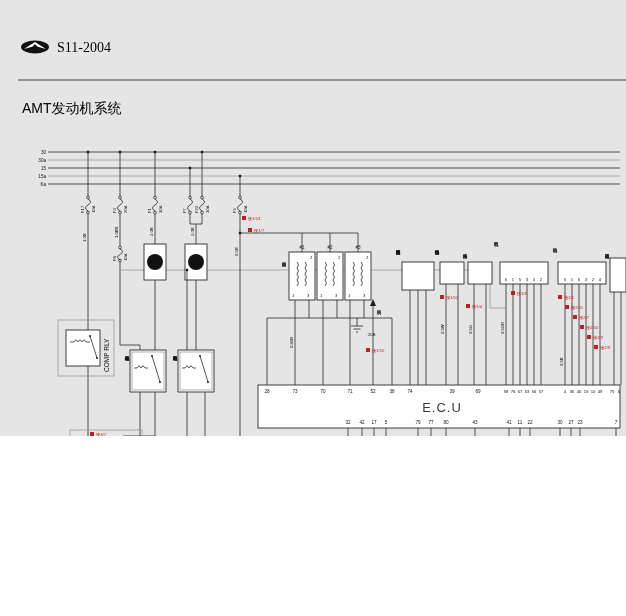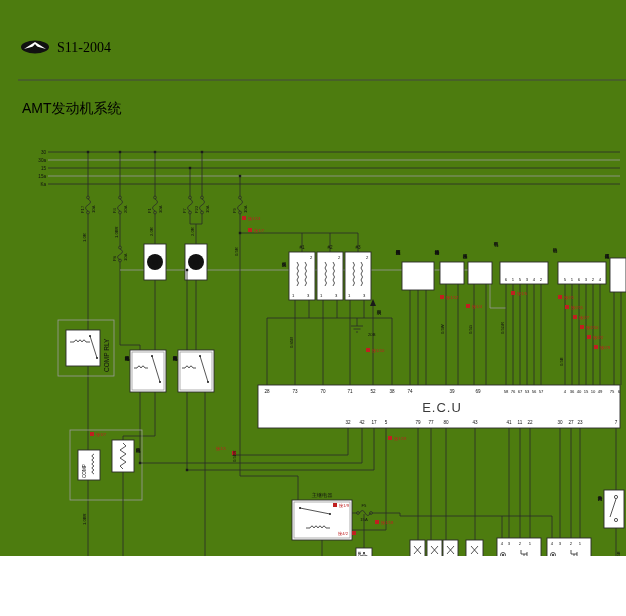--- a/index.html
+++ b/index.html
@@ -1,16 +1,16 @@
 <!DOCTYPE html>
 <html><head>
 <meta charset="utf-8">
 <style>
   html,body{margin:0;padding:0;background:#fff;}
-  #page{position:relative;width:626px;height:556px;background:#4d7c0f;overflow:hidden;
+  #page{position:relative;width:626px;height:436px;background:#e5e5e5;overflow:hidden;
         font-family:"Liberation Sans",sans-serif;}
   svg text{font-family:"Liberation Sans",sans-serif;fill:#111;}
   .w   {stroke:#2a2a2a;stroke-width:.8;fill:none;}
   .wl  {stroke:#9b9b9b;stroke-width:.8;fill:none;}
   .bx  {fill:#fff;stroke:#2a2a2a;stroke-width:.9;}
   .bxl {fill:none;stroke:#9b9b9b;stroke-width:.8;}
   .t4  {font-size:4.2px;}
   .t45 {font-size:4.6px;}
   .t5  {font-size:5.2px;}
   .t6  {font-size:6.5px;}

